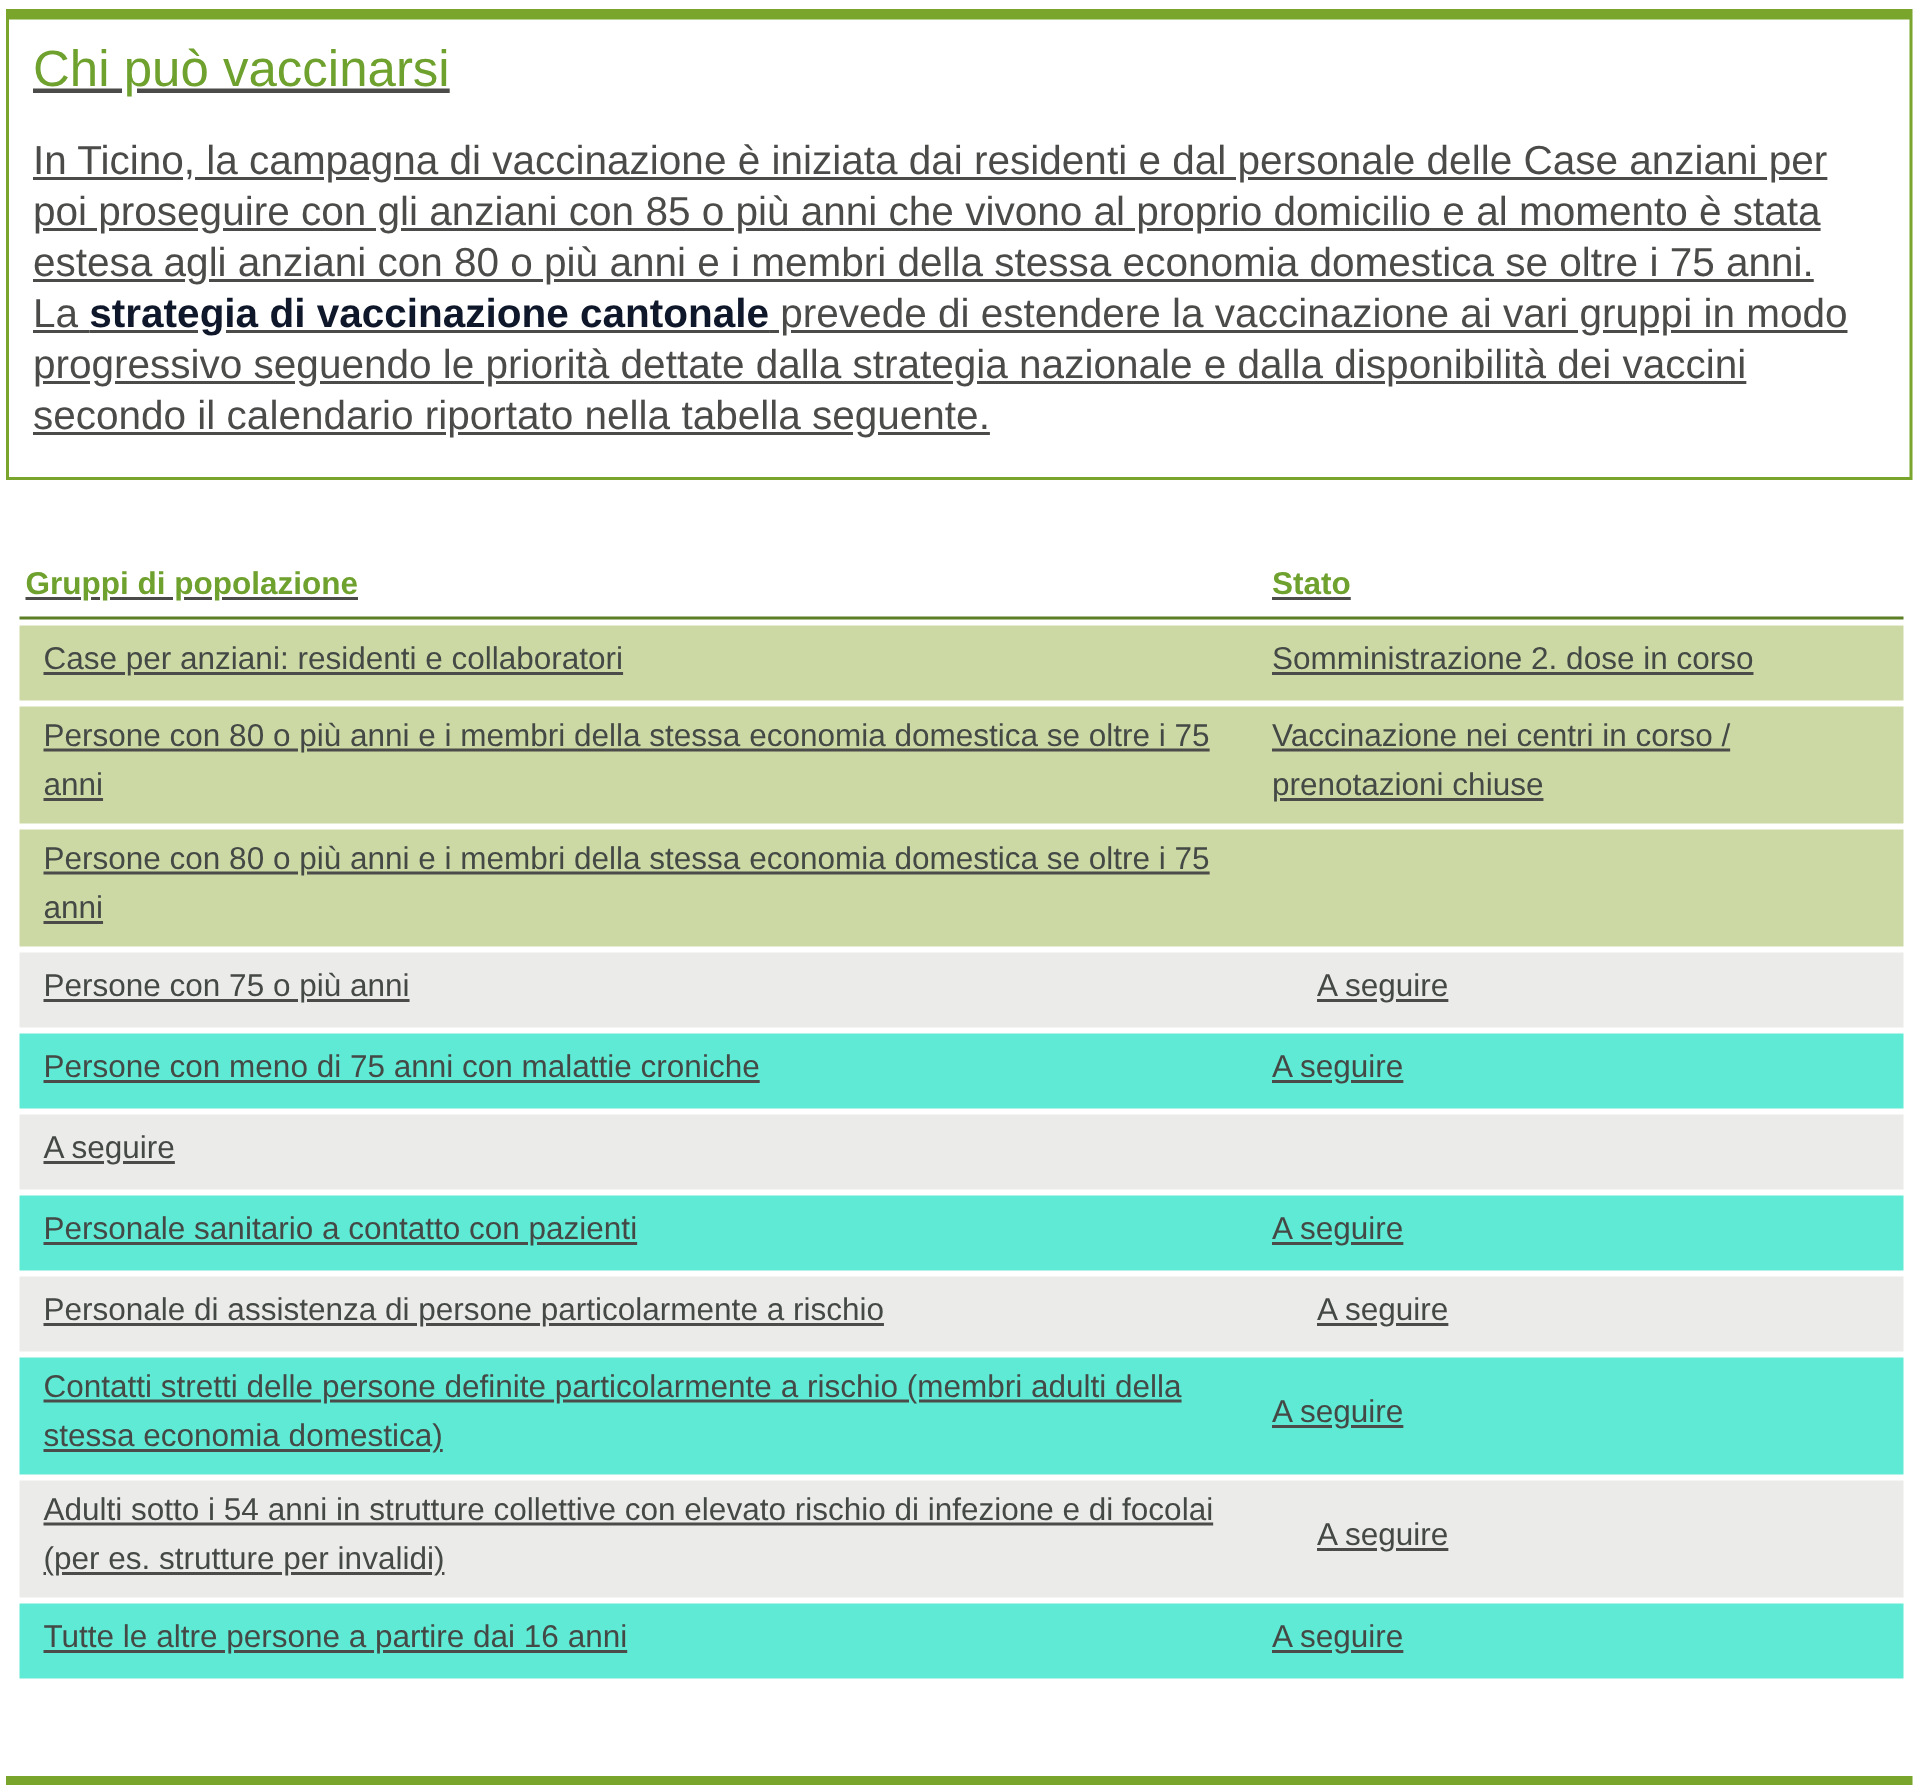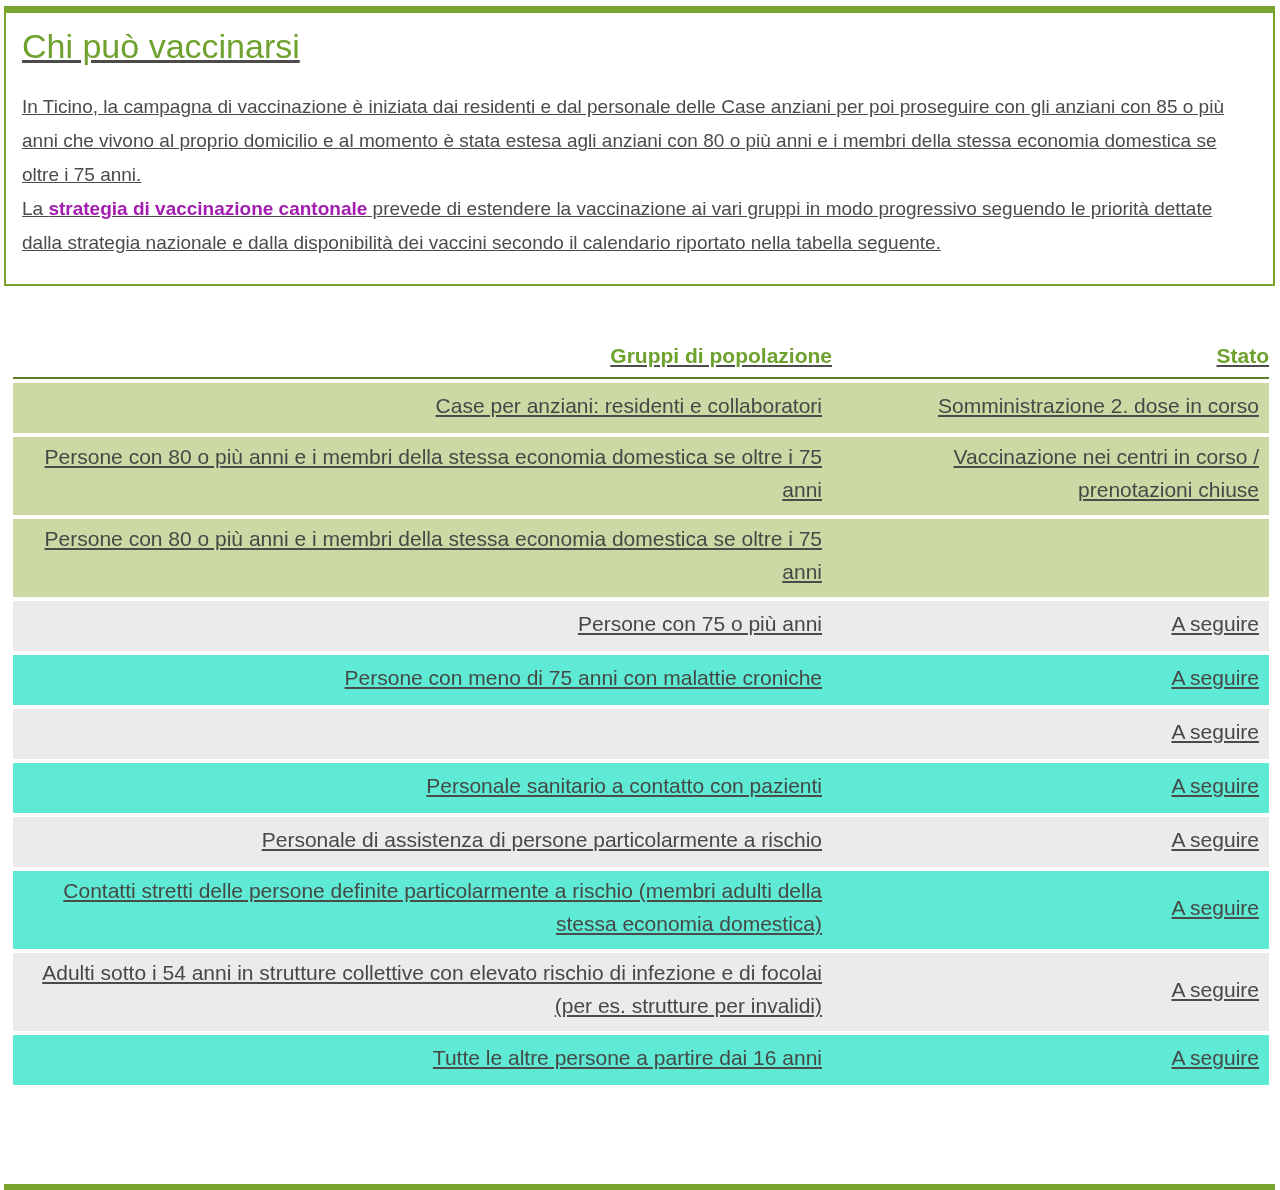--- a/index.html
+++ b/index.html
@@ -35,50 +35,49 @@
     background:#ffffff;
   }
   .intro-box h1{
     font-size:34px;
     font-weight:400;
     color:var(--accent-green);
     margin-bottom:24px;
     letter-spacing:0;
   }
   .intro-box p{
-    font-size:19px;
+    font-size:27px;
     line-height:34px;
     color:var(--body-text);
   }
-  .intro-box p strong{font-weight:700;color:#a21caf;}
+  .intro-box p strong{font-weight:700;color:#0f172a;}
   
   .table{
     margin:58px 11px 0 13px;
-    text-align:right;
   }
   .thead{
     display:flex;
     padding-bottom:9px;
     border-bottom:2px solid var(--underline-green);
   }
   .th{
     font-size:21px;
     font-weight:700;
     color:var(--accent-green);
   }
   .th.group{flex:0 0 819px;padding-left:4px;}
   .th.status{flex:1;padding-left:16px;}
   .row{
     display:flex;
     align-items:center;
     margin-top:4px;
     min-height:50px;
   }
   .row.green{background:var(--row-green);}
-  .row.gray{background:var(--row-gray);}
+  .row.gray{background:var(--row-gray);gap:30px;}
   .row.white{background:#5eead4;}
   .cell{
     font-size:21px;
     line-height:33px;
     color:var(--row-text);
     padding:3px 10px 9px 16px;
   }
   .cell.group{flex:0 0 819px;}
   .cell.status{flex:1;}
   

